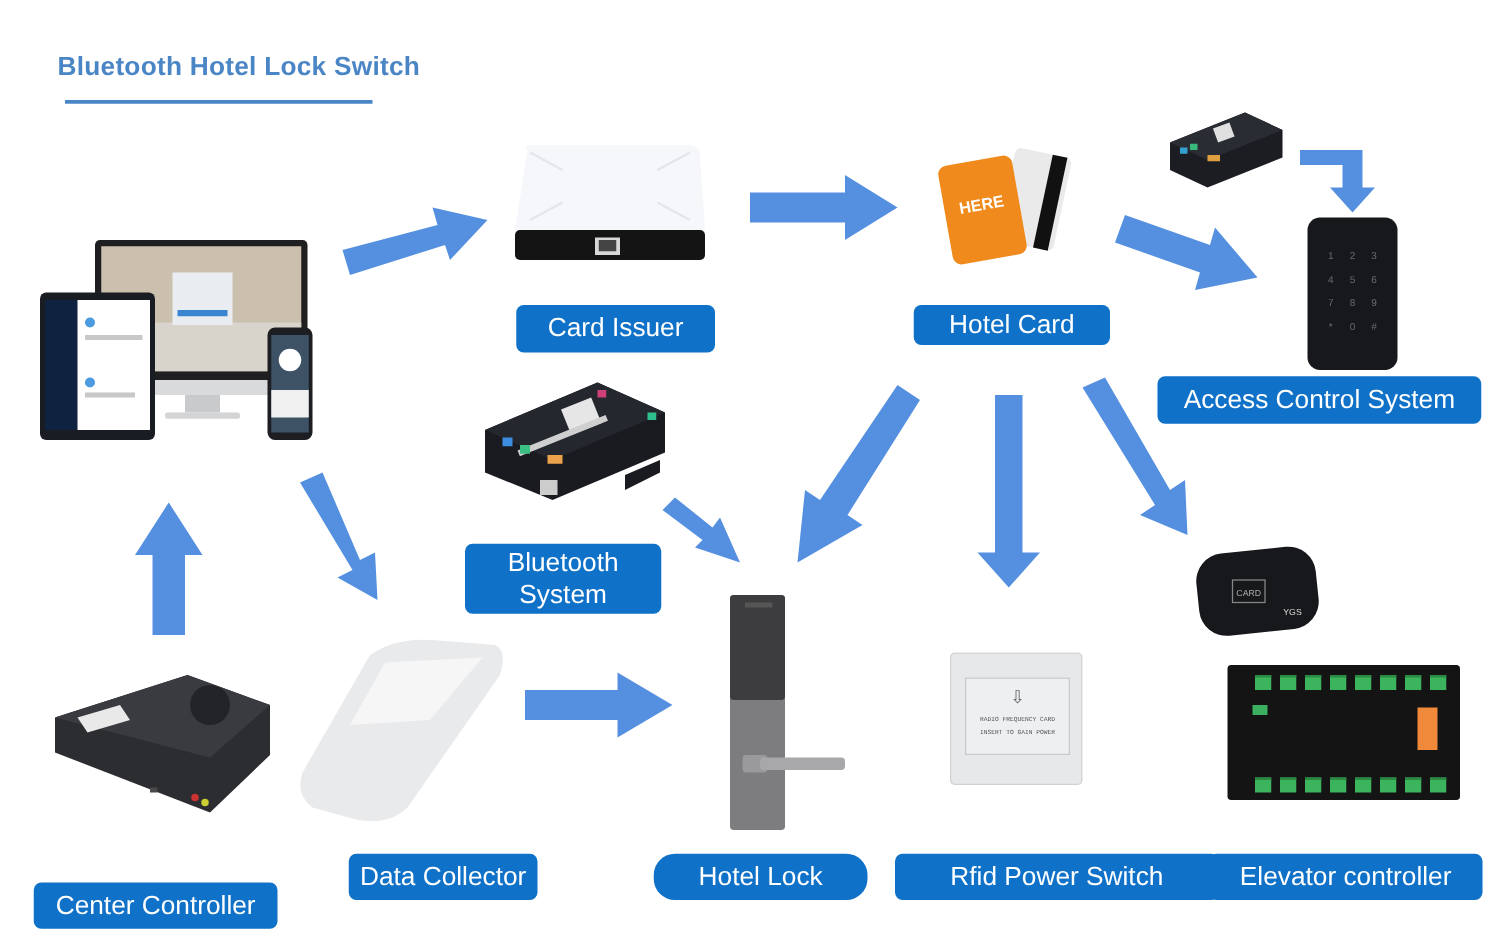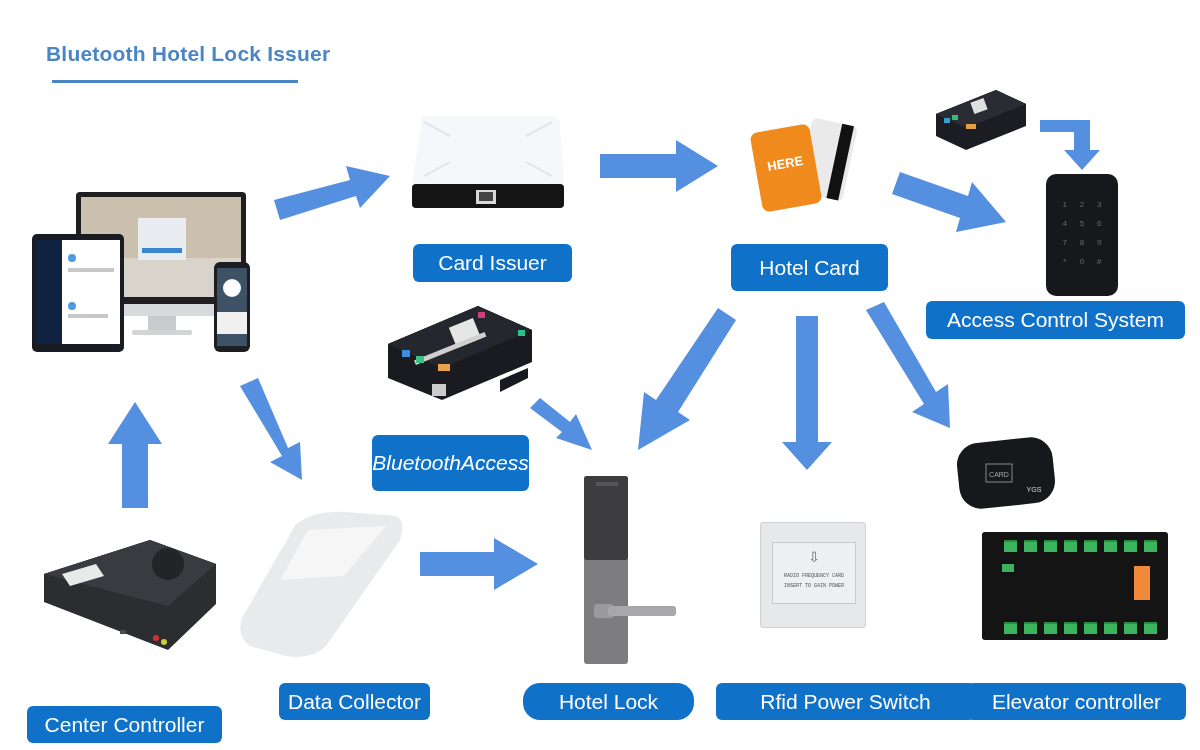--- a/index.html
+++ b/index.html
@@ -6,21 +6,21 @@
   body{width:1200px;height:750px;position:relative;overflow:hidden;font-family:"Liberation Sans",sans-serif;}
   .title{position:absolute;left:46px;top:42px;font-size:21px;font-weight:bold;color:#4a86c5;letter-spacing:0.2px;}
   .title-rule{position:absolute;left:52px;top:80px;width:246px;height:3px;background:#4a86c5;}
   .label{position:absolute;background:#0f71c7;color:#ffffff;border-radius:6px;font-size:21px;display:flex;align-items:center;justify-content:center;text-align:right;line-height:1.2;box-sizing:border-box;}
   .device{position:absolute;}
   svg.arrows{position:absolute;left:0;top:0;}
 </style>
 </head>
 <body>
 
-<div class="title">Bluetooth Hotel Lock Issuer</div>
+<div class="title">Bluetooth Hotel Lock Switch</div>
 <div class="title-rule"></div>
 
 <svg class="arrows" width="1200" height="750">
   <g fill="#5590e0">
 
     <polygon points="274,200 350,180 346,166 390,176 360,208 356,196 280,220"></polygon>
 
     <polygon points="600,154 676,154 676,140 718,166 676,192 676,178 600,178"></polygon>
 
     <polygon points="900,172 968,196 972,182 1006,222 956,232 960,218 892,194"></polygon>
@@ -181,23 +181,23 @@
       <div style="width: 13px; height: 10px; background: rgb(60, 180, 94); border-top: 2px solid rgb(42, 138, 68);"></div>
       <div style="width: 13px; height: 10px; background: rgb(60, 180, 94); border-top: 2px solid rgb(42, 138, 68);"></div>
       <div style="width: 13px; height: 10px; background: rgb(60, 180, 94); border-top: 2px solid rgb(42, 138, 68);"></div>
       <div style="width: 13px; height: 10px; background: rgb(60, 180, 94); border-top: 2px solid rgb(42, 138, 68);"></div>
     </div>
   <div style="position:absolute;right:18px;top:34px;width:16px;height:34px;background:#f08a3a;"></div>
   <div style="position:absolute;left:20px;top:32px;width:12px;height:8px;background:#3bb060;"></div>
 </div>
 
 <div class="label" style="left:413px;top:244px;width:159px;height:38px;">Card Issuer</div>
-<div class="label" style="left:731px;top:244px;width:157px;height:47px;">Hotel Card</div>
+<div class="label" style="left:731px;top:244px;width:157px;height:32px;">Hotel Card</div>
 <div class="label" style="left:926px;top:301px;width:259px;height:38px;">Access Control System</div>
-<div class="label" style="left:372px;top:435px;width:157px;height:56px;flex-direction:row;font-style:italic;">
+<div class="label" style="left:372px;top:435px;width:157px;height:56px;flex-direction:column;">
   <span>Bluetooth</span>
-  <span>Access</span>
+  <span>System</span>
 </div>
 <div class="label" style="left:27px;top:706px;width:195px;height:37px;">Center Controller</div>
 <div class="label" style="left:279px;top:683px;width:151px;height:37px;">Data Collector</div>
 <div class="label" style="left:523px;top:683px;width:171px;height:37px;border-radius:17px;">Hotel Lock</div>
 <div class="label" style="left:716px;top:683px;width:259px;height:37px;">Rfid Power Switch</div>
 <div class="label" style="left:967px;top:683px;width:219px;height:37px;">Elevator controller</div>
 
 </body></html>

